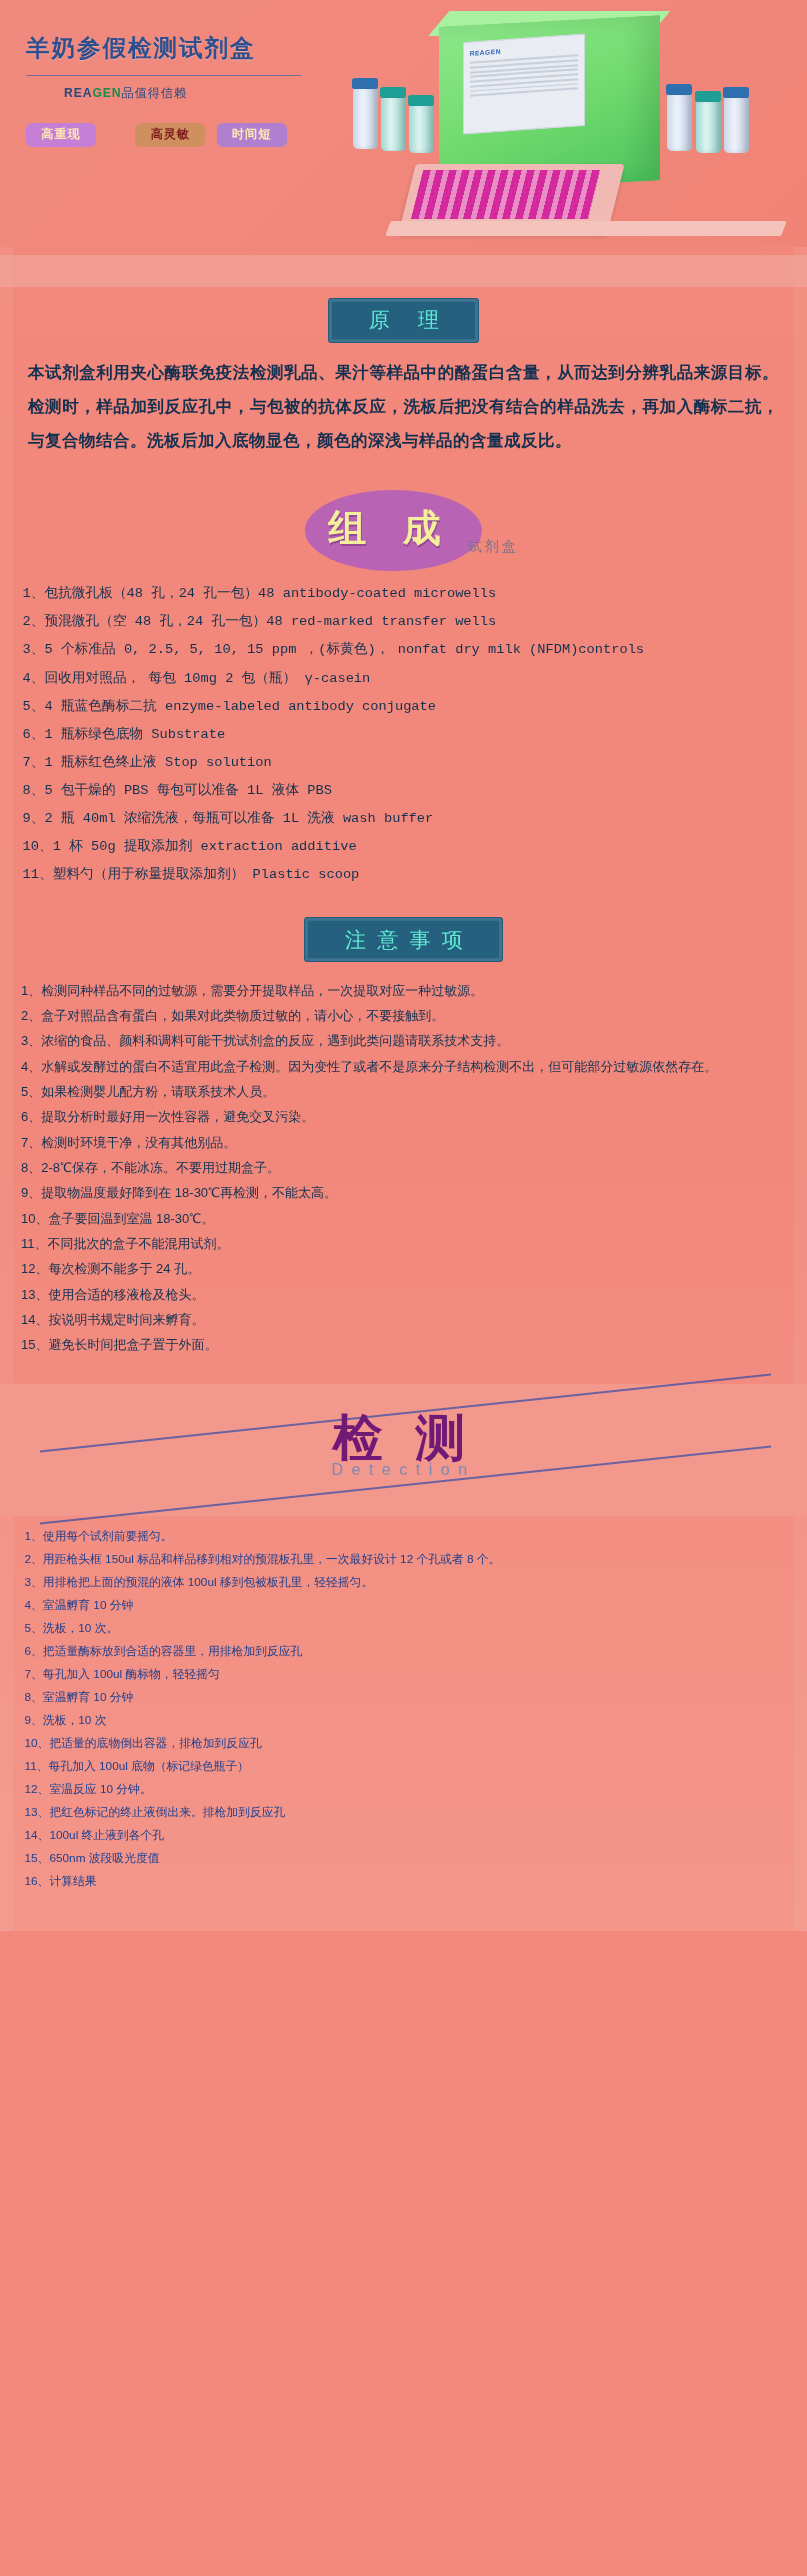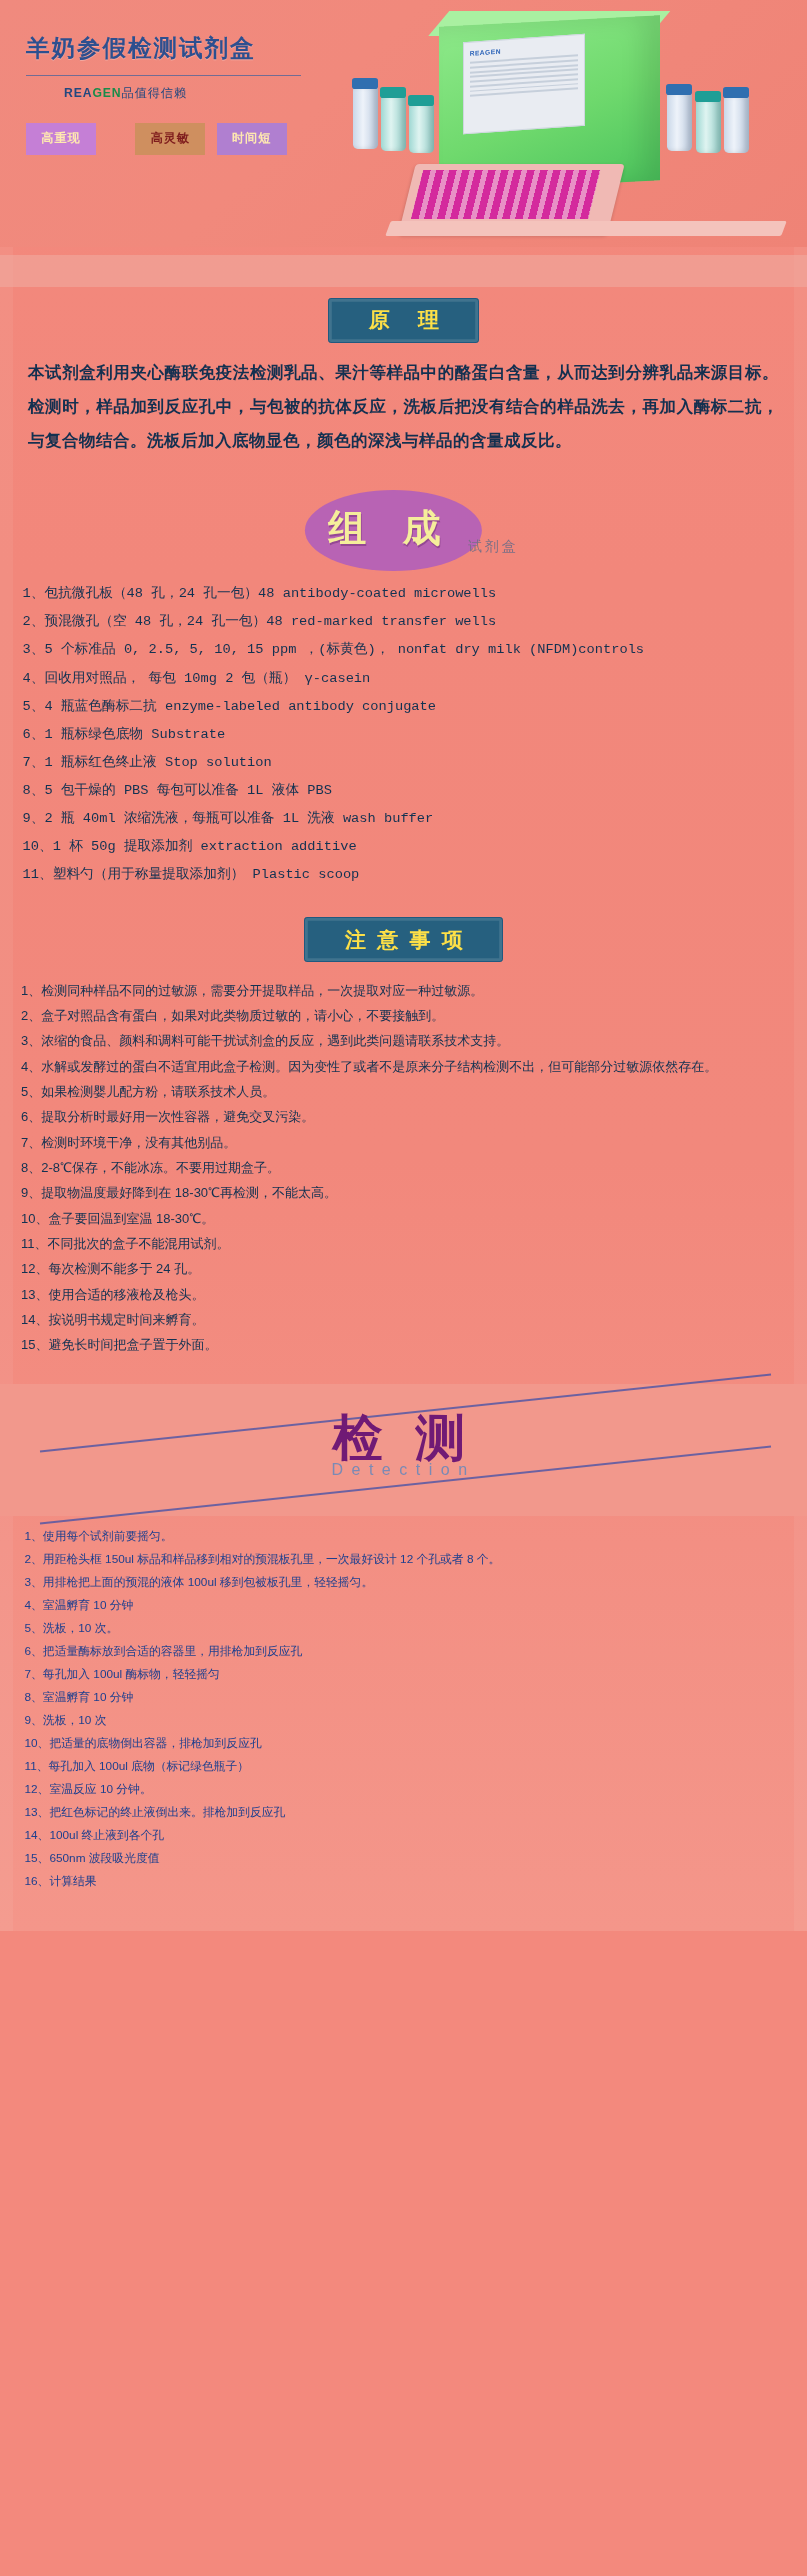--- a/index.html
+++ b/index.html
@@ -138,22 +138,22 @@
     margin-left: 38px;
   }
   .hero-sub .reagen-g { color: #1a8c4a; font-weight: bold; }
   .hero-sub .reagen { font-weight: bold; }
   .hero-badges {
     margin-top: 21px;
     display: flex;
     gap: 11.3px;
   }
   .badge {
-    width: 70px; height: 32px;
-    border-radius: 0;
+    width: 70px; height: 24px;
+    border-radius: 6px;
     display: flex; align-items: center; justify-content: center;
     font-size: 12.2px;
     font-weight: bold;
     letter-spacing: 0.9px;
   }
   .badge.b1 { background: #c57fd6; color: #ffe9b0; }
   .badge.b2 { background: #cf8f5f; color: #7f1d1d; margin-left: 28px; }
   .badge.b3 { background: #b07fd0; color: #ffe9b0; }
 
   
@@ -165,23 +165,23 @@
   }
   .section-title-wrap {
     text-align: center;
     margin: 11.3px 0 9.4px 0;
     position: relative;
   }
   .pill {
     display: inline-block;
     border: 1.9px solid #21597f;
     background: #26607f;
-    color: #fde047;
+    color: #5eead4;
     font-size: 21px;
-    font-weight: bold;
+    font-weight: normal;
     letter-spacing: 11.3px;
     padding: 7.5px 28px 7.5px 40px;
     border-radius: 2.8px;
     box-shadow: 0 0 0 2.8px rgba(255,255,255,0.12) inset;
   }
   .pill-rule {
     position: absolute;
     left: 50%; top: 50%;
     transform: translate(-50%,-50%);
     width: 528px; height: 0.9px;

